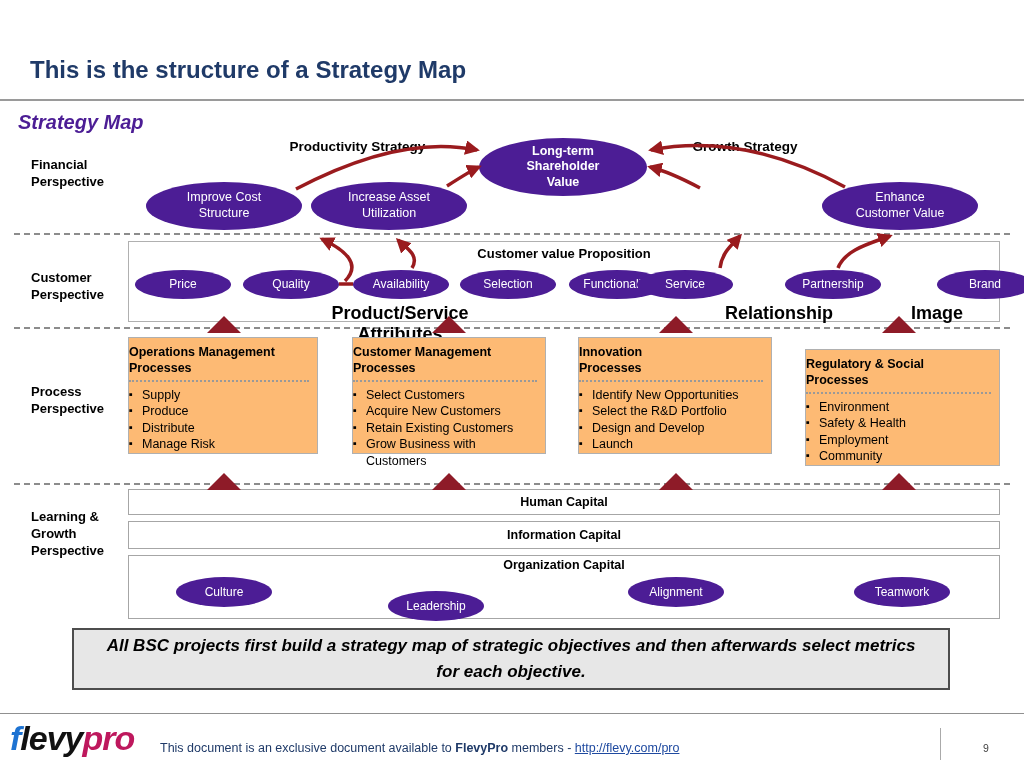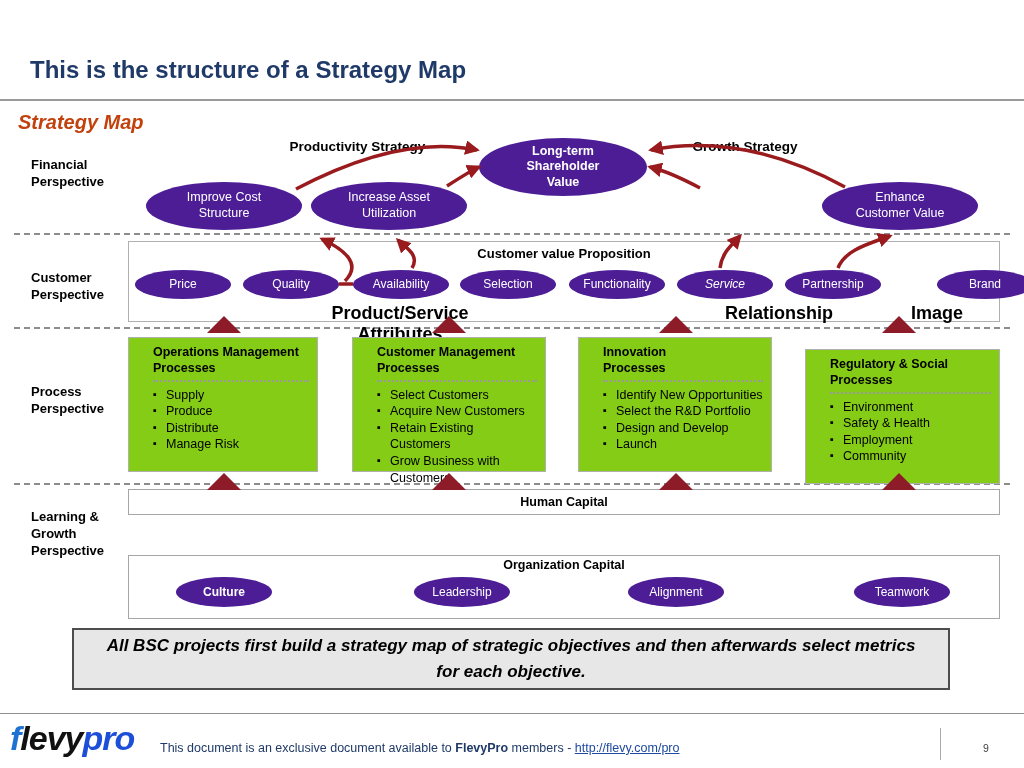--- a/index.html
+++ b/index.html
@@ -1,53 +1,53 @@
 <!DOCTYPE html>
 <html><head>
 <meta charset="utf-8">
 <style>
   html,body{margin:0;padding:0;background:#fff;}
   .slide{position:relative;width:1024px;height:768px;background:#fff;overflow:hidden;
          font-family:"Liberation Sans",sans-serif;color:#000;}
   
   .slide-title{position:absolute;left:30px;top:56px;font-size:24px;font-weight:bold;color:#1F3A68;}
   .title-rule{position:absolute;left:0;top:99px;width:1024px;height:0;border-top:2px solid #9a9a9a;}
-  .map-heading{position:absolute;left:18px;top:111px;font-size:20px;font-weight:bold;font-style:italic;color:#c2410c;}
+  .map-heading{position:absolute;left:18px;top:111px;font-size:20px;font-weight:bold;font-style:italic;color:#4c1d95;}
   
   .persp{position:absolute;left:31px;width:112px;font-size:13px;font-weight:bold;line-height:1.3;white-space:pre-line;}
   .persp.financial{top:157px;} .persp.customer{top:270px;} .persp.process{top:384px;} .persp.learning{top:509px;}
   
   .dash{position:absolute;left:14px;width:996px;height:0;border-top:2px dashed #8c8c8c;z-index:1;}
   .dash.d1{top:233px;} .dash.d2{top:327px;} .dash.d3{top:483px;}
   
   .strategy-label{position:absolute;top:139px;font-size:13.5px;font-weight:bold;}
   .strategy-label.prod{left:230px;width:255px;text-align:center;}
   .strategy-label.growth{left:640px;width:210px;text-align:center;}
   
   .oval{position:absolute;background:#4c1d95;color:#fff;border-radius:50%;
         display:flex;align-items:center;justify-content:center;text-align:center;
         white-space:pre-line;z-index:2;line-height:1.25;}
   .oval.fin{width:156px;height:48px;top:182px;font-size:12.5px;}
   .oval.center-oval{left:479px;top:138px;width:168px;height:58px;font-size:12.5px;font-weight:bold;z-index:3;}
   .oval.f0{left:146px;} .oval.f1{left:311px;} .oval.f2{left:657px;} .oval.f3{left:822px;}
   .oval.cust{width:96px;height:29px;top:270px;font-size:12px;}
   .oval.c0{left:135px;} .oval.c1{left:243px;} .oval.c2{left:353px;} .oval.c3{left:460px;}
-  .oval.c4{left:569px;} .oval.c5{left:677px;font-style:italic;} .oval.c6{left:785px;} .oval.c7{left:937px;}
+  .oval.c4{left:569px;} .oval.c5{left:637px;} .oval.c6{left:785px;} .oval.c7{left:937px;}
   .oval.org{width:96px;height:30px;top:577px;font-size:12px;}
-  .oval.o0{left:176px;font-weight:bold;} .oval.o1{left:414px;} .oval.o2{left:628px;} .oval.o3{left:854px;}
+  .oval.o0{left:176px;} .oval.o1{left:388px;margin-top:14px;} .oval.o2{left:628px;} .oval.o3{left:854px;}
   
   .customer-box{position:absolute;left:128px;top:241px;width:872px;height:81px;
                 border:1.5px solid #b0b0b0;background:#fff;box-sizing:border-box;z-index:1;}
   .customer-heading{position:absolute;left:128px;top:246px;width:872px;text-align:center;
                     font-size:13px;font-weight:bold;z-index:2;}
   .group-label{position:absolute;top:303px;font-size:18px;font-weight:bold;text-align:center;z-index:2;}
   .group-label.g0{left:300px;width:200px;} .group-label.g1{left:704px;width:150px;} .group-label.g2{left:902px;width:70px;}
   
-  .pbox{position:absolute;top:337px;height:135px;border:1.5px solid #b0b0b0;background:#84cc16;
-        box-sizing:border-box;padding:6px 8px 4px 24px;z-index:2;}
+  .pbox{position:absolute;top:337px;height:117px;border:1.5px solid #b0b0b0;background:#fdba74;
+        box-sizing:border-box;padding:6px 8px 4px 0;z-index:2;}
   .pbox.p0{left:128px;width:190px;} .pbox.p1{left:352px;width:194px;}
   .pbox.p2{left:578px;width:194px;} .pbox.p3{left:805px;width:195px;margin-top:12px;}
   .pbox-title{font-size:12.5px;font-weight:bold;line-height:1.3;white-space:pre-line;
               border-bottom:2px dotted #999;padding-bottom:3px;margin-bottom:5px;}
   .pbox ul{margin:0;padding:0;list-style:none;font-size:12.5px;line-height:1.33;}
   .pbox li{position:relative;padding-left:13px;}
   .pbox li::before{content:"▪";position:absolute;left:0;top:0;font-size:11px;}
   
   .lbar{position:absolute;left:128px;width:872px;border:1.5px solid #a6a6a6;background:#fff;
         box-sizing:border-box;display:flex;align-items:center;justify-content:center;
@@ -60,21 +60,21 @@
   
   .message-box{position:absolute;left:72px;top:628px;width:878px;height:62px;background:#e7e7e7;
                border:2px solid #4d4d4d;box-sizing:border-box;display:flex;align-items:center;
                justify-content:center;z-index:2;}
   .message-text{font-size:17px;font-weight:bold;font-style:italic;text-align:center;
                 line-height:1.55;max-width:830px;}
   
   .footer-rule{position:absolute;left:0;top:713px;width:1024px;height:0;border-top:1px solid #909090;}
   .logo{position:absolute;left:10px;top:719px;font-size:34px;font-weight:bold;font-style:italic;
         letter-spacing:-1px;}
-  .logo .lf{color:#1E73D2;} .logo .llevy{color:#111;} .logo .lpro{color:#1d4ed8;}
+  .logo .lf{color:#1E73D2;} .logo .llevy{color:#111;} .logo .lpro{color:#be185d;}
   .footer-text{position:absolute;left:160px;top:741px;font-size:12.5px;color:#1F3A68;text-align:right;}
   .footer-text b{font-weight:bold;}
   .footer-link{color:#1F4AA0;text-decoration:underline;cursor:pointer;}
   .footer-divider{position:absolute;left:940px;top:728px;width:1px;height:32px;background:#aaa;}
   .page-number{position:absolute;left:975px;top:742px;width:22px;text-align:center;
                font-size:10.5px;color:#444;}
   
   .overlay{position:absolute;left:0;top:0;width:1024px;height:768px;z-index:4;pointer-events:none;}
 </style>
 </head>
@@ -161,20 +161,21 @@
 Processes</div>
     <ul>
       <li>Environment</li>
       <li>Safety &amp; Health</li>
       <li>Employment</li>
       <li>Community</li>
     </ul>
   </div>
 
   <div class="lbar b0">Human Capital</div>
+  <div class="lbar b1">Information Capital</div>
   <div class="org-box"></div>
   <div class="org-label">Organization Capital</div>
   <div class="oval org o0">Culture</div>
   <div class="oval org o1">Leadership</div>
   <div class="oval org o2">Alignment</div>
   <div class="oval org o3">Teamwork</div>
 
   <div class="message-box">
     <div class="message-text">All BSC projects first build a strategy map of strategic objectives and then afterwards select metrics for each objective.</div>
   </div>

